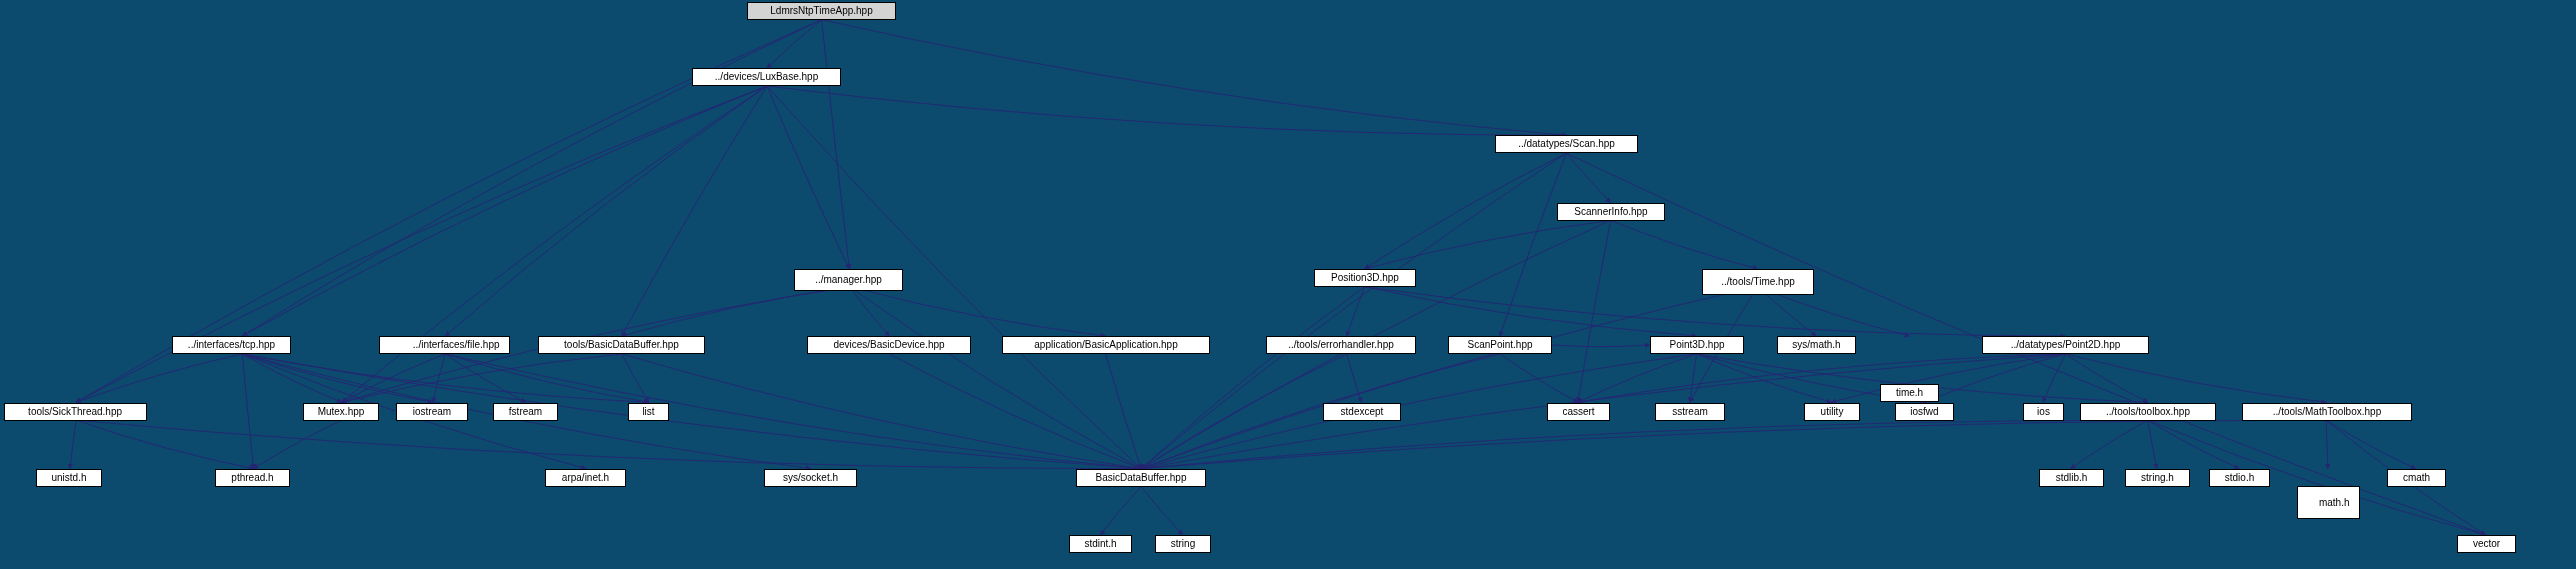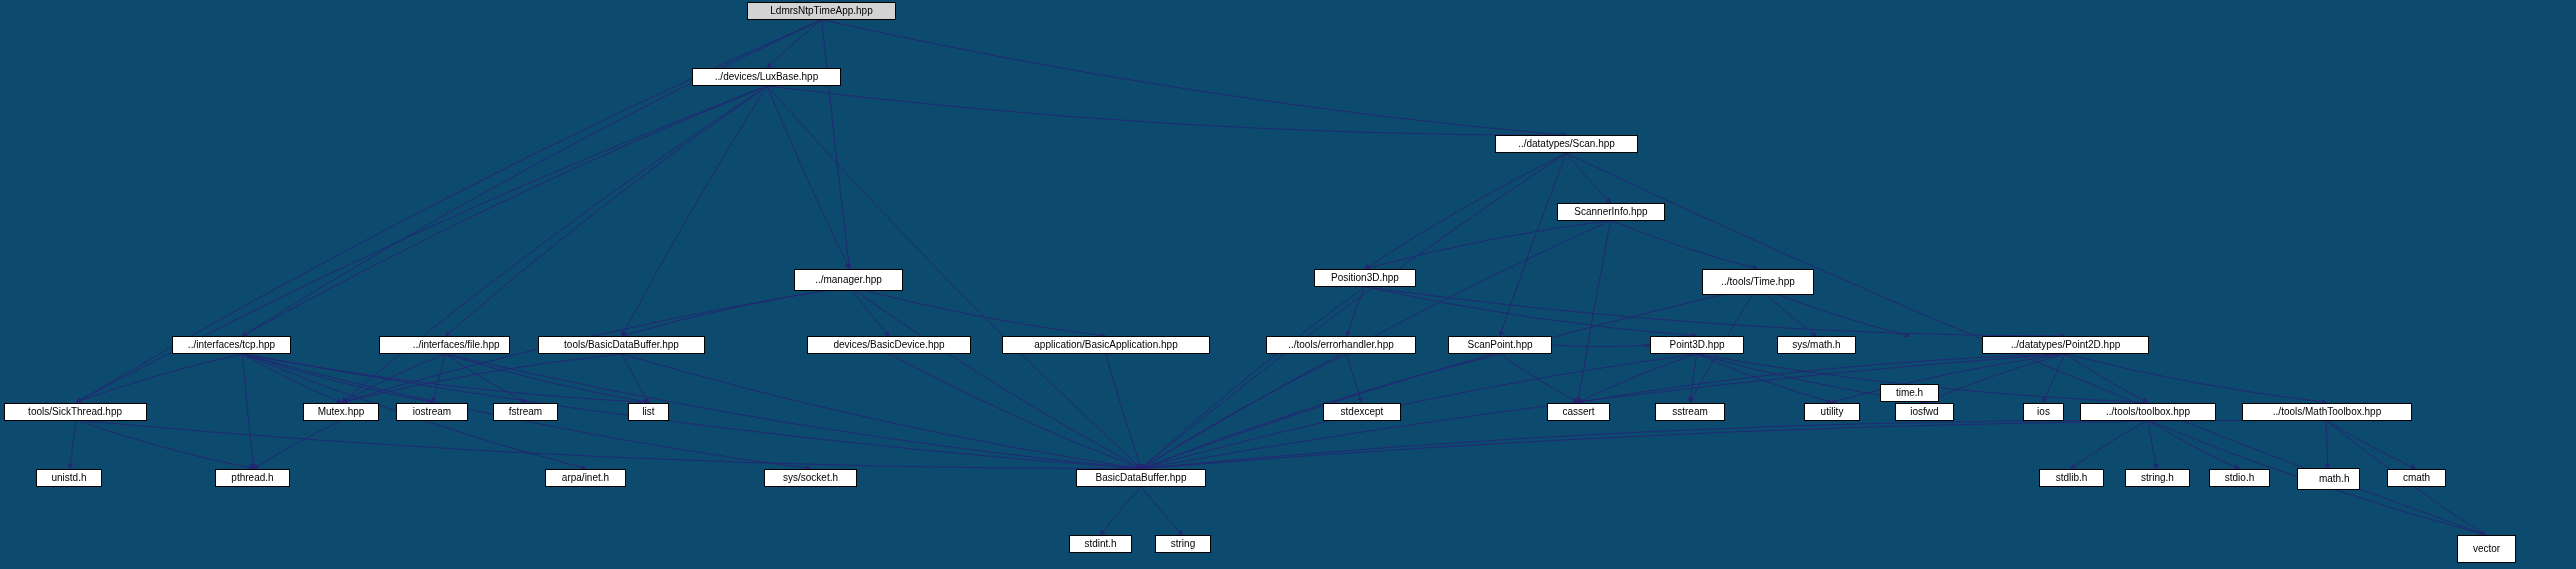--- a/index.html
+++ b/index.html
@@ -169,19 +169,19 @@
     <div class="node" style="left: 2080px; top: 403px; width: 136px; height: 18px;">../tools/toolbox.hpp</div>
     <div class="node" style="left: 2242px; top: 403px; width: 170px; height: 18px;">../tools/MathToolbox.hpp</div>
     <div class="node" style="left: 36px; top: 469px; width: 66px; height: 18px;">unistd.h</div>
     <div class="node" style="left: 215px; top: 469px; width: 75px; height: 18px;">pthread.h</div>
     <div class="node" style="left: 545px; top: 469px; width: 81px; height: 18px;">arpa/inet.h</div>
     <div class="node" style="left: 764px; top: 469px; width: 93px; height: 18px;">sys/socket.h</div>
     <div class="node" style="left: 1076px; top: 469px; width: 130px; height: 18px;">BasicDataBuffer.hpp</div>
     <div class="node" style="left: 2039px; top: 469px; width: 65px; height: 18px;">stdlib.h</div>
     <div class="node" style="left: 2125px; top: 469px; width: 65px; height: 18px;">string.h</div>
     <div class="node" style="left: 2209px; top: 469px; width: 61px; height: 18px;">stdio.h</div>
-    <div class="node" style="left: 2297px; top: 468px; width: 63px; height: 22px; padding-left: 15px;">math.h</div>
+    <div class="node" style="left: 2297px; top: 486px; width: 63px; height: 33px; padding-left: 15px;">math.h</div>
     <div class="node" style="left: 2387px; top: 469px; width: 59px; height: 18px;">cmath</div>
     <div class="node" style="left: 1069px; top: 535px; width: 63px; height: 18px;">stdint.h</div>
     <div class="node" style="left: 1155px; top: 535px; width: 56px; height: 18px;">string</div>
-    <div class="node" style="left: 2457px; top: 535px; width: 59px; height: 28px;">vector</div>
+    <div class="node" style="left: 2457px; top: 535px; width: 59px; height: 18px;">vector</div>
   </div>
 
 
 </body></html>

